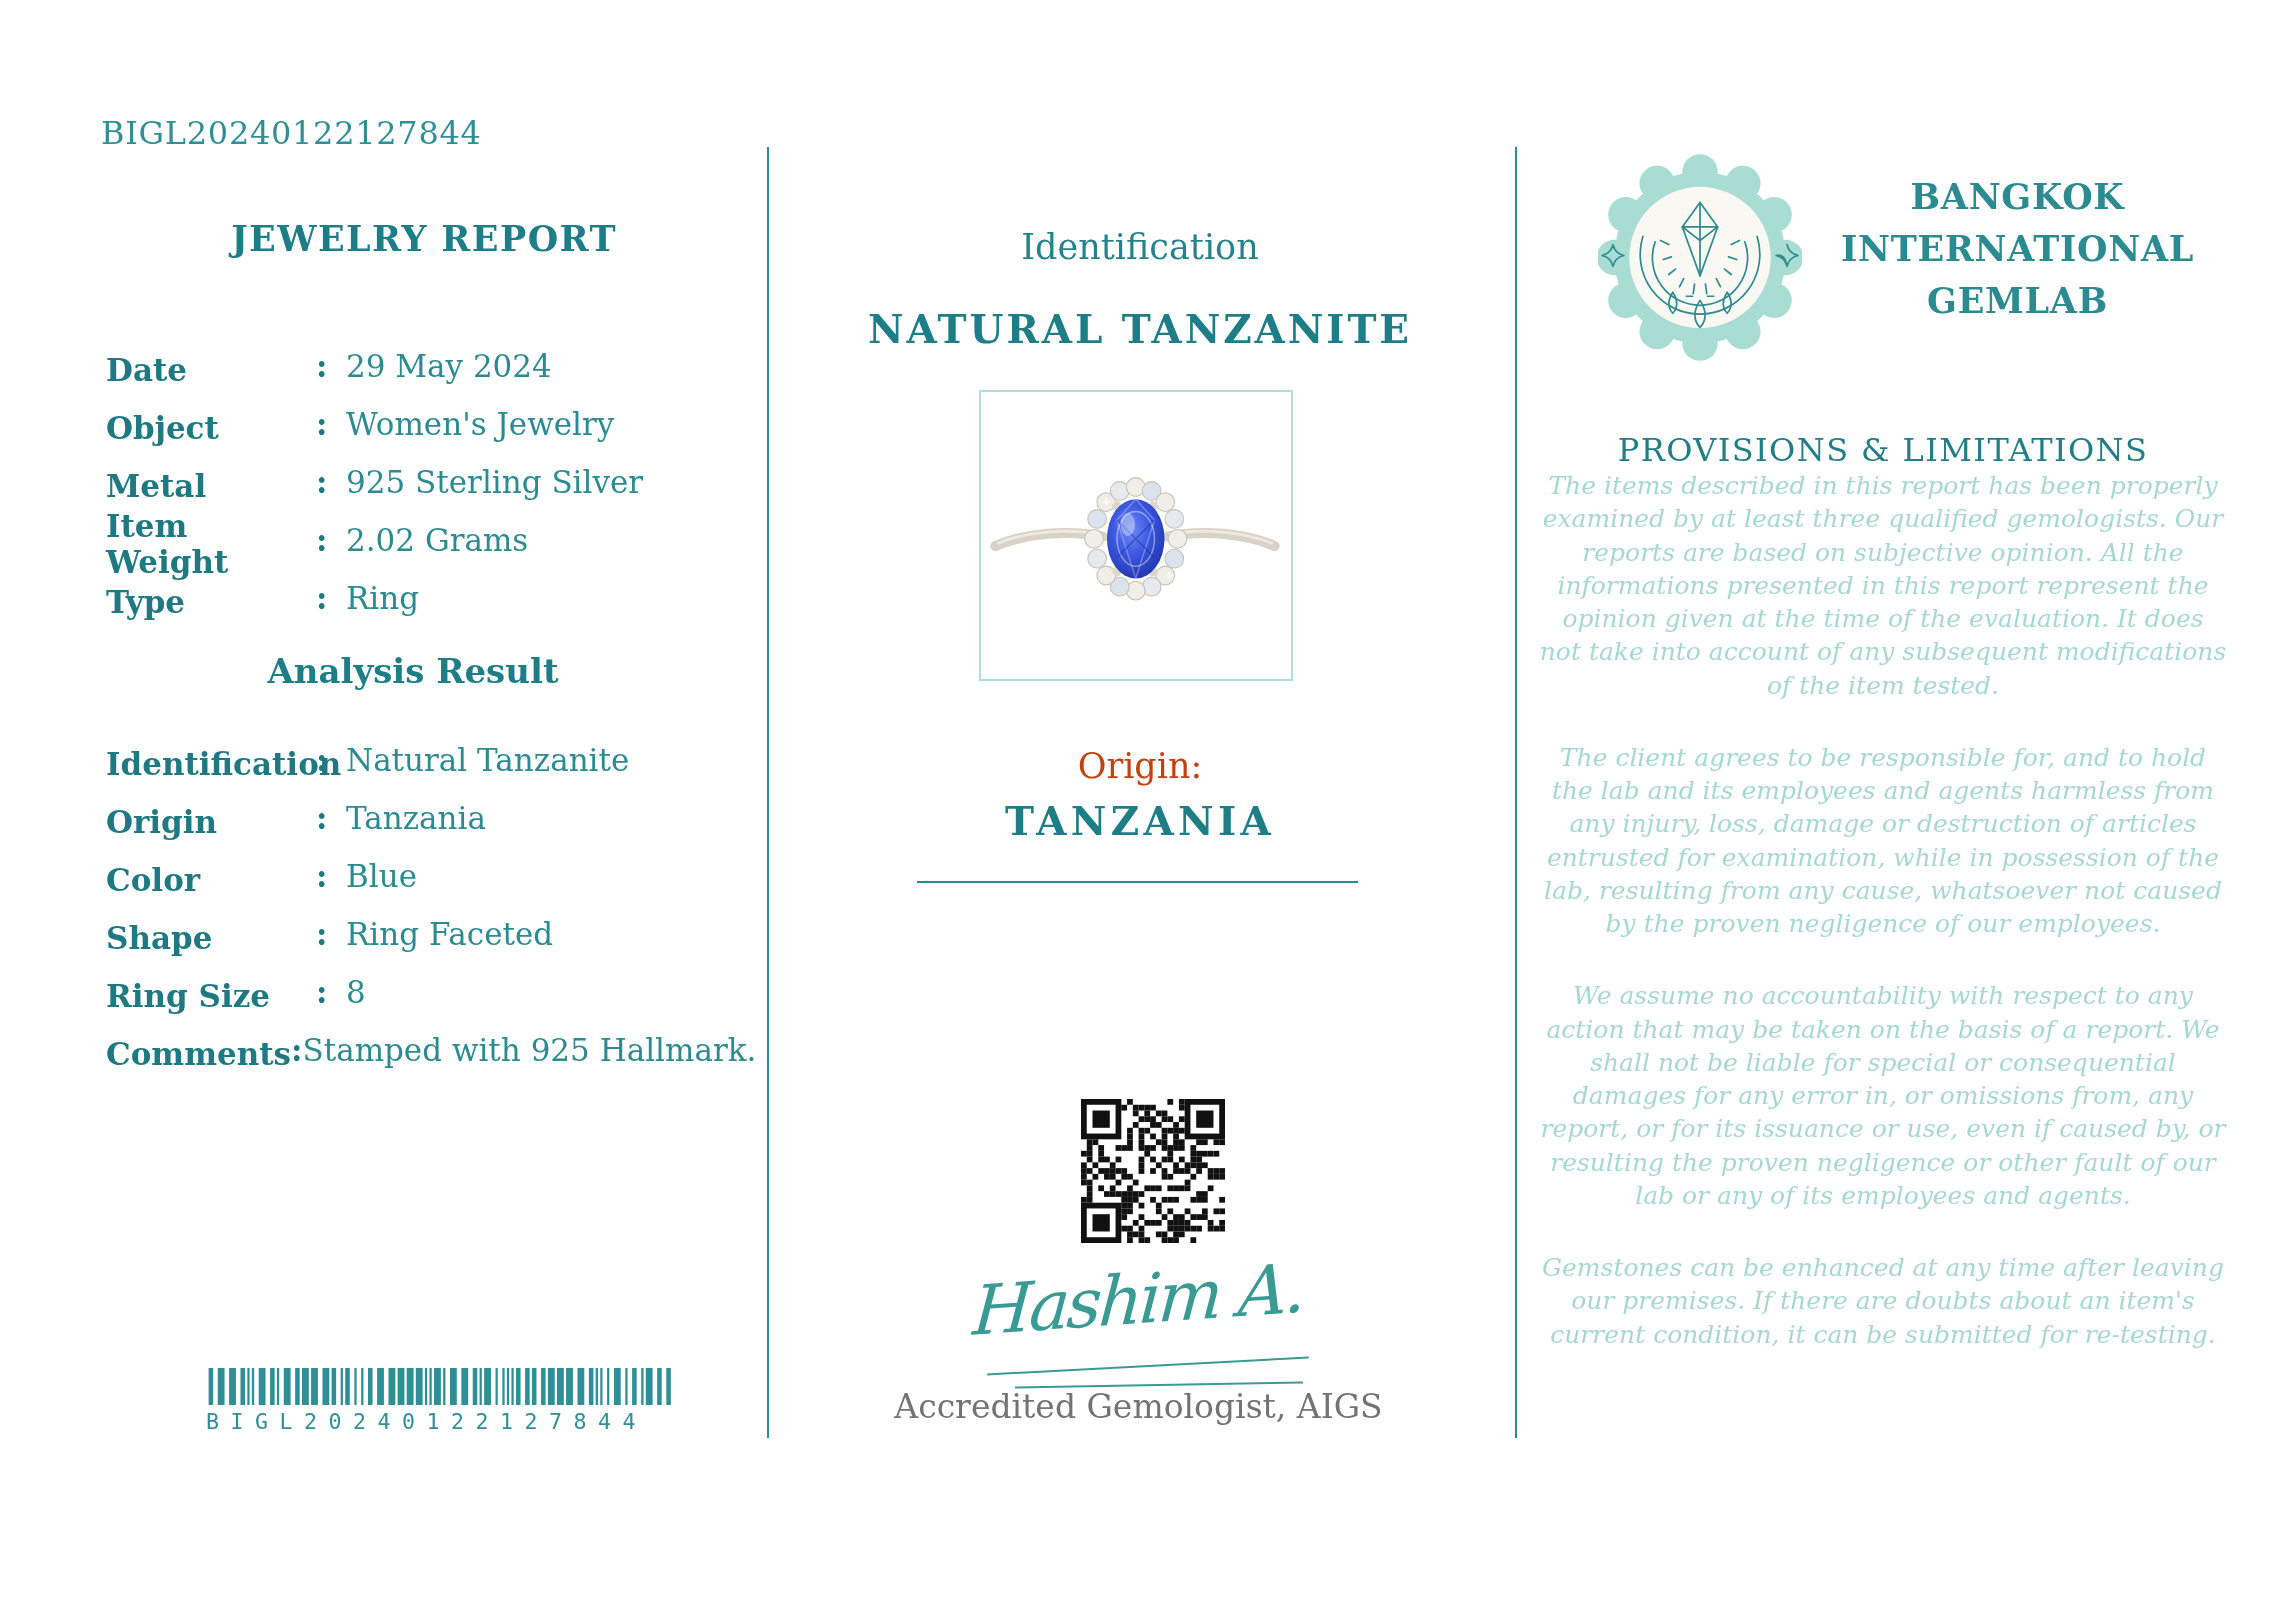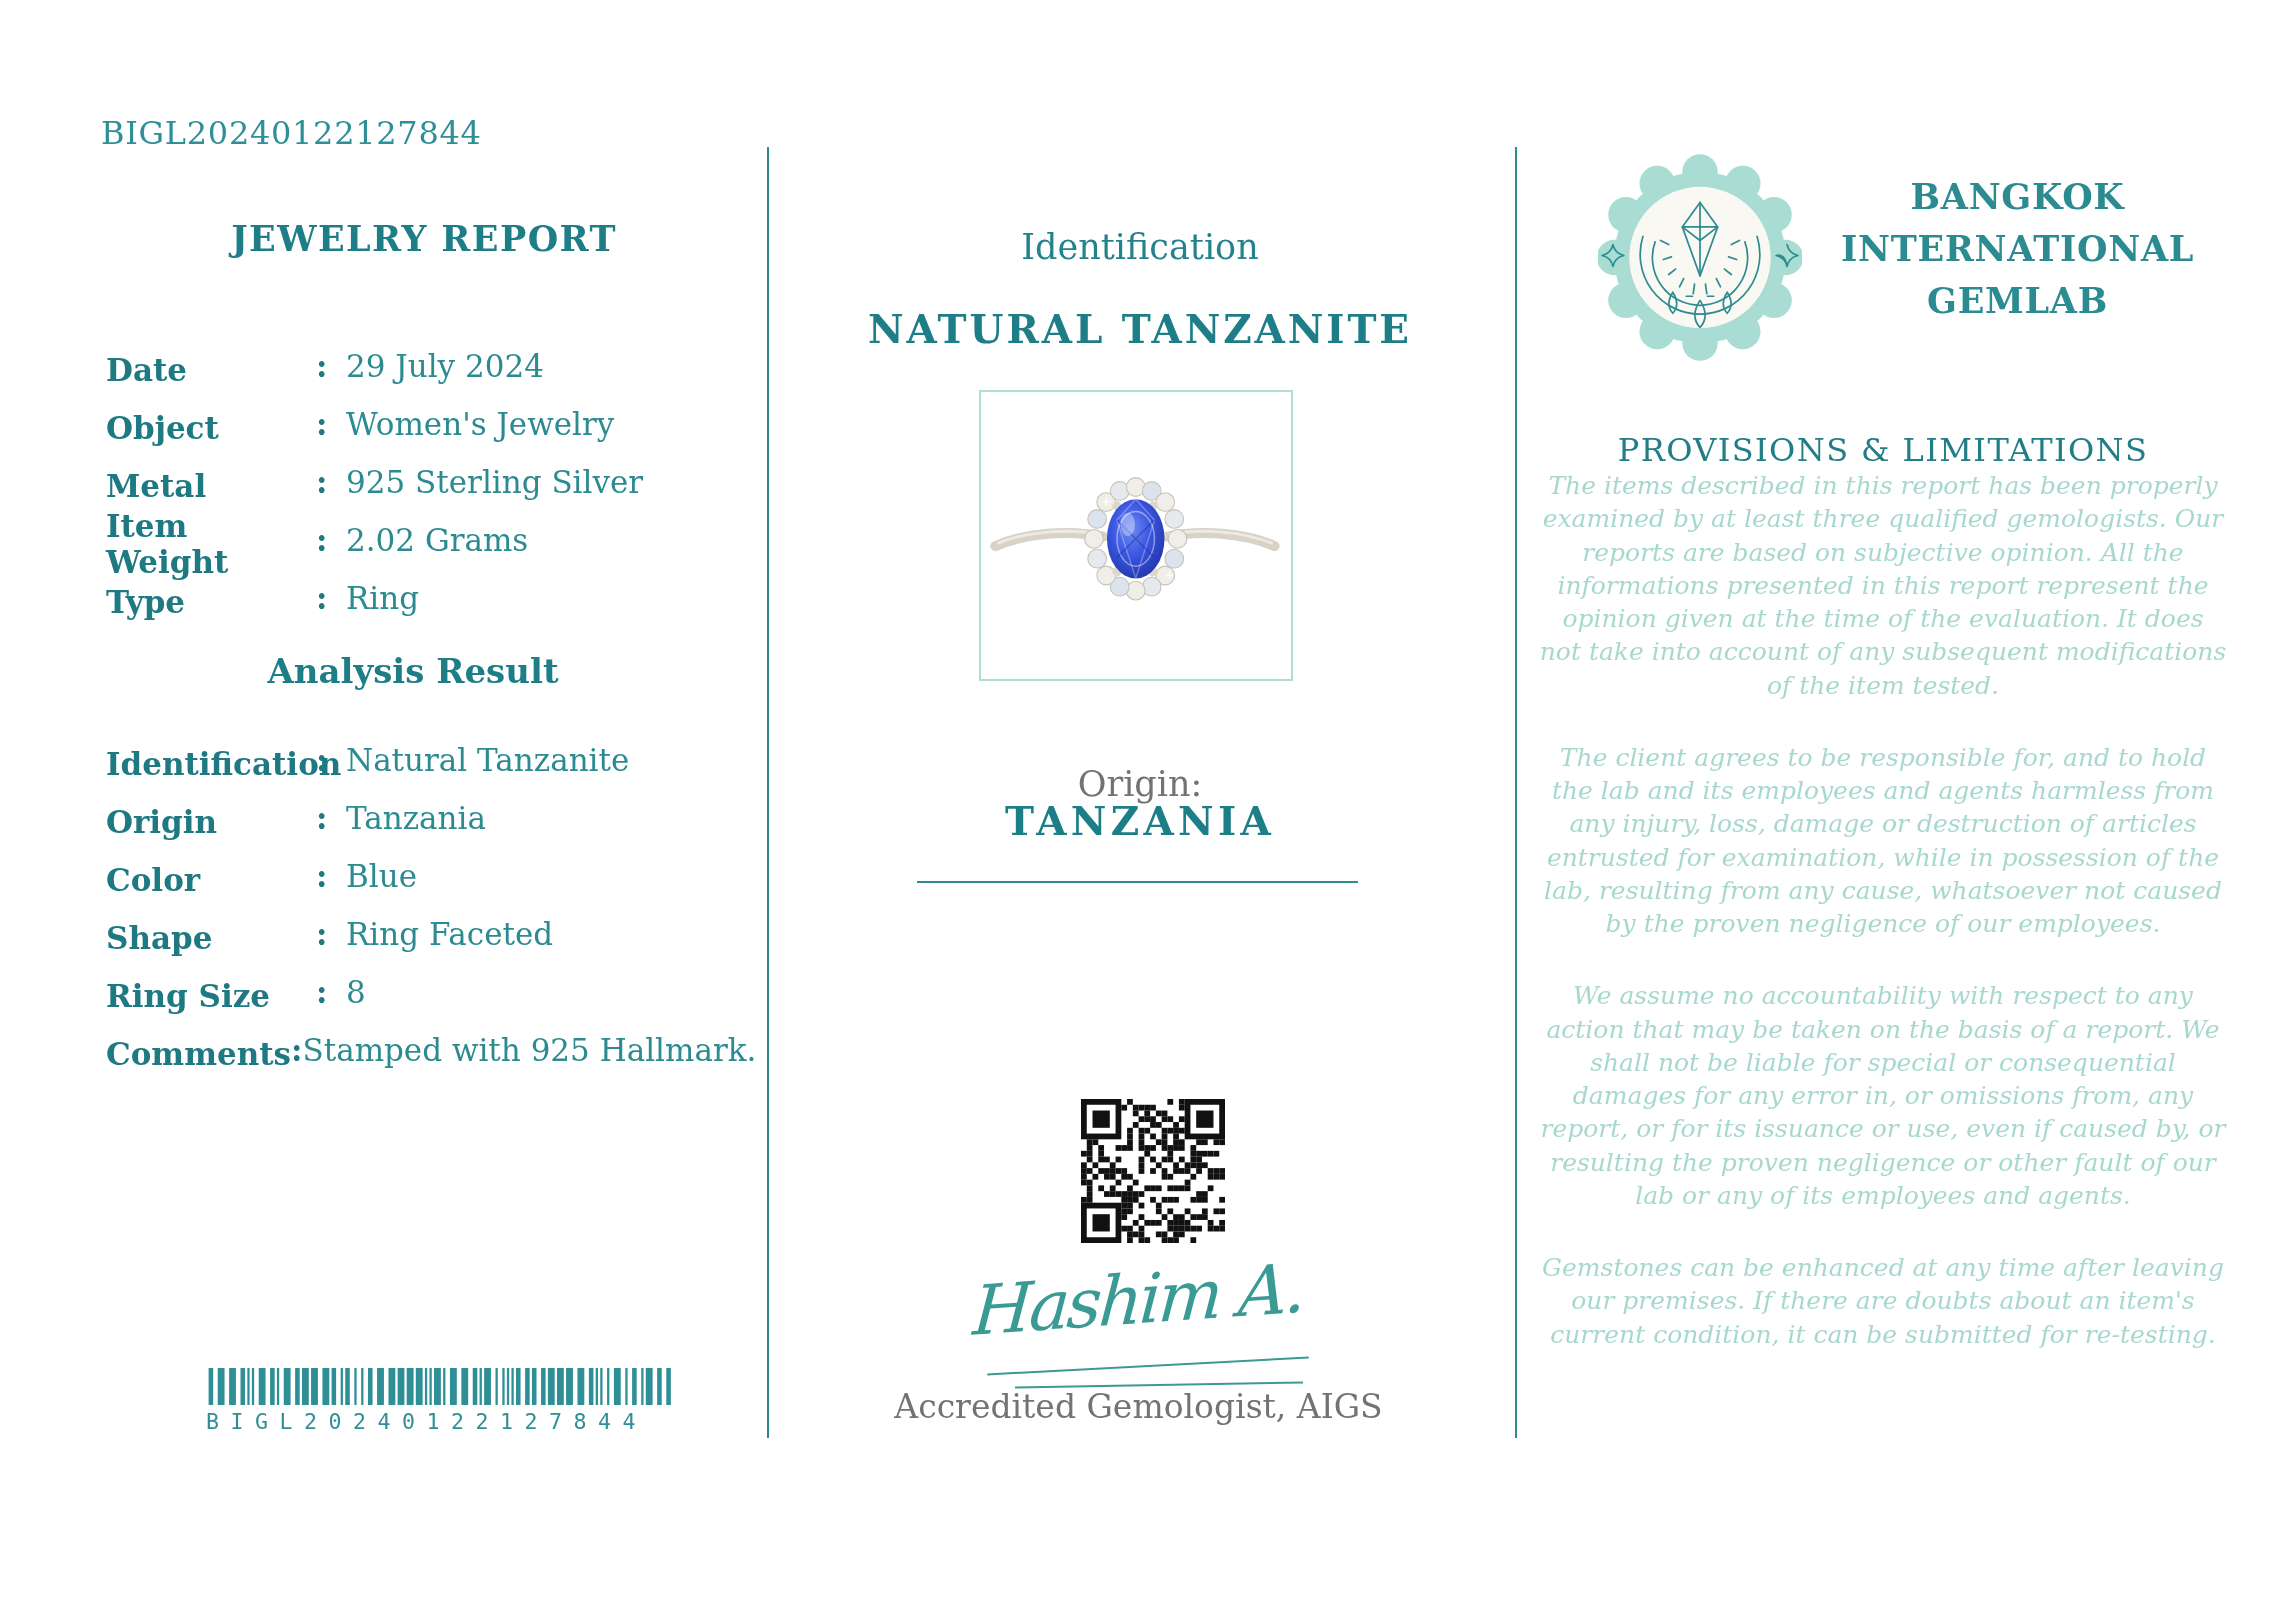--- a/index.html
+++ b/index.html
@@ -31,21 +31,21 @@
   .divider { top:147px; height:1291px; width:2.2px; background:#2d8a90; }
   .divider-1 { left:767px; }
   .divider-2 { left:1515px; }
 
   
   .mid-center { left:791px; width:698px; text-align:center; }
   .id-heading { top:227px; font-size:35px; color:#23828c; }
   .id-result { top:306px; font-size:39px; font-weight:bold; letter-spacing:2.9px; color:#1e7e88; }
   .photo-box { left:979px; top:390px; width:314px; height:291px;
     border:2.9px solid #aedfd7; background:#ffffff; }
-  .origin-label { top:764px; font-size:35px; color:#737373; }
+  .origin-label { top:746px; font-size:35px; color:#c2410c; }
   .origin-value { top:798px; font-size:39px; font-weight:bold; letter-spacing:4.3px; color:#1e7e88; }
   .origin-rule { left:917px; top:881px; width:441px; height:2.2px; background:#2b8b91; }
   .qr { left:1081px; top:1099px; width:144px; height:144px; }
   .signature { left:923px; top:1260px; width:431px; text-align:center;
     font-size:68px; font-style:italic; color:#3a9a94; letter-spacing:-2.9px;
     transform:rotate(-4deg) skewX(-8deg); }
   .sig-line1 { left:987px; top:1365px; width:322px; height:2.2px; background:#3a9a94; transform:rotate(-3deg); }
   .sig-line2 { left:1015px; top:1384px; width:288px; height:2.2px; background:#3a9a94; transform:rotate(-1deg); }
   .sig-title { left:851px; top:1387px; width:575px; text-align:center; font-size:33px; color:#737373; }
 
@@ -62,21 +62,21 @@
 </head>
 <body>
 
 <div class="abs serial">BIGL20240122127844</div>
 <div class="abs left-title">JEWELRY REPORT</div>
 
 <div class="abs fields fields-1" id="fields-main">
     <div class="field-row">
       <span class="f-label">Date</span>
       <span class="f-colon">:</span>
-      <span class="f-value">29 July 2024</span>
+      <span class="f-value">29 May 2024</span>
     </div>
     <div class="field-row">
       <span class="f-label">Object</span>
       <span class="f-colon">:</span>
       <span class="f-value">Women's Jewelry</span>
     </div>
     <div class="field-row">
       <span class="f-label">Metal</span>
       <span class="f-colon">:</span>
       <span class="f-value">925 Sterling Silver</span>

